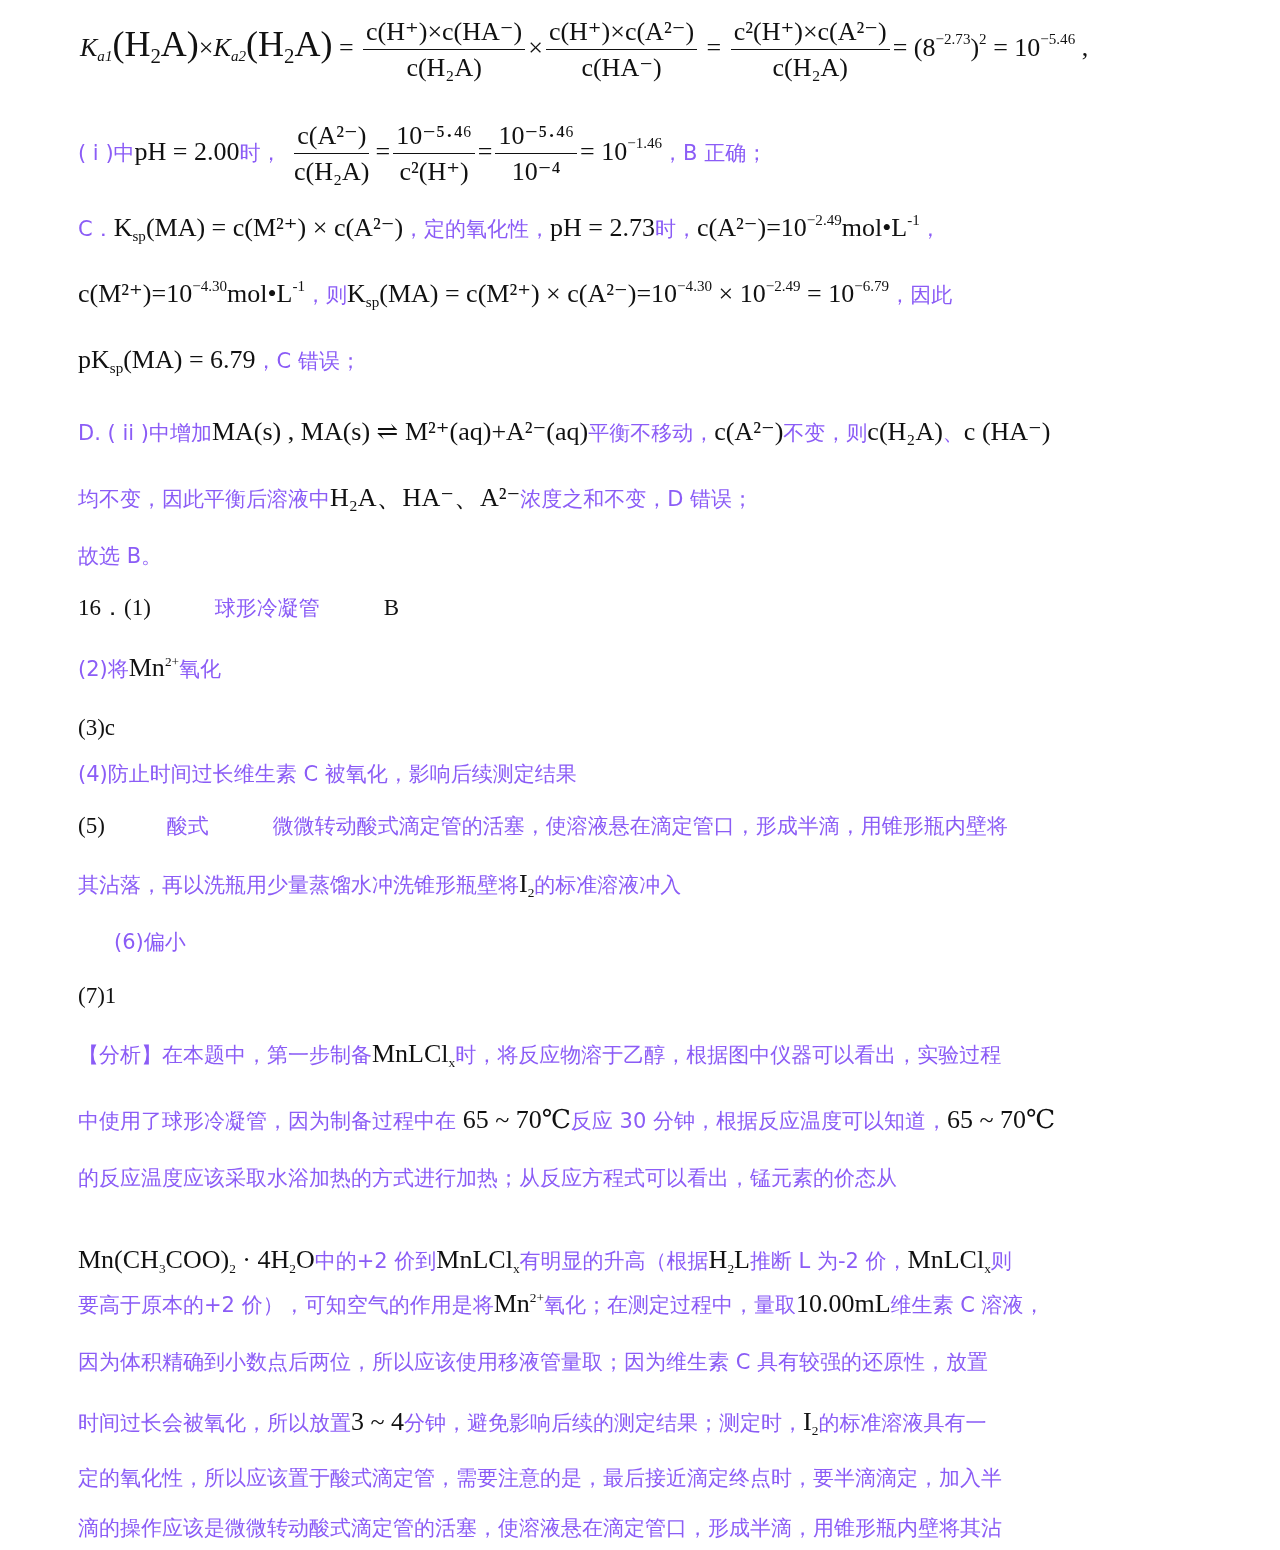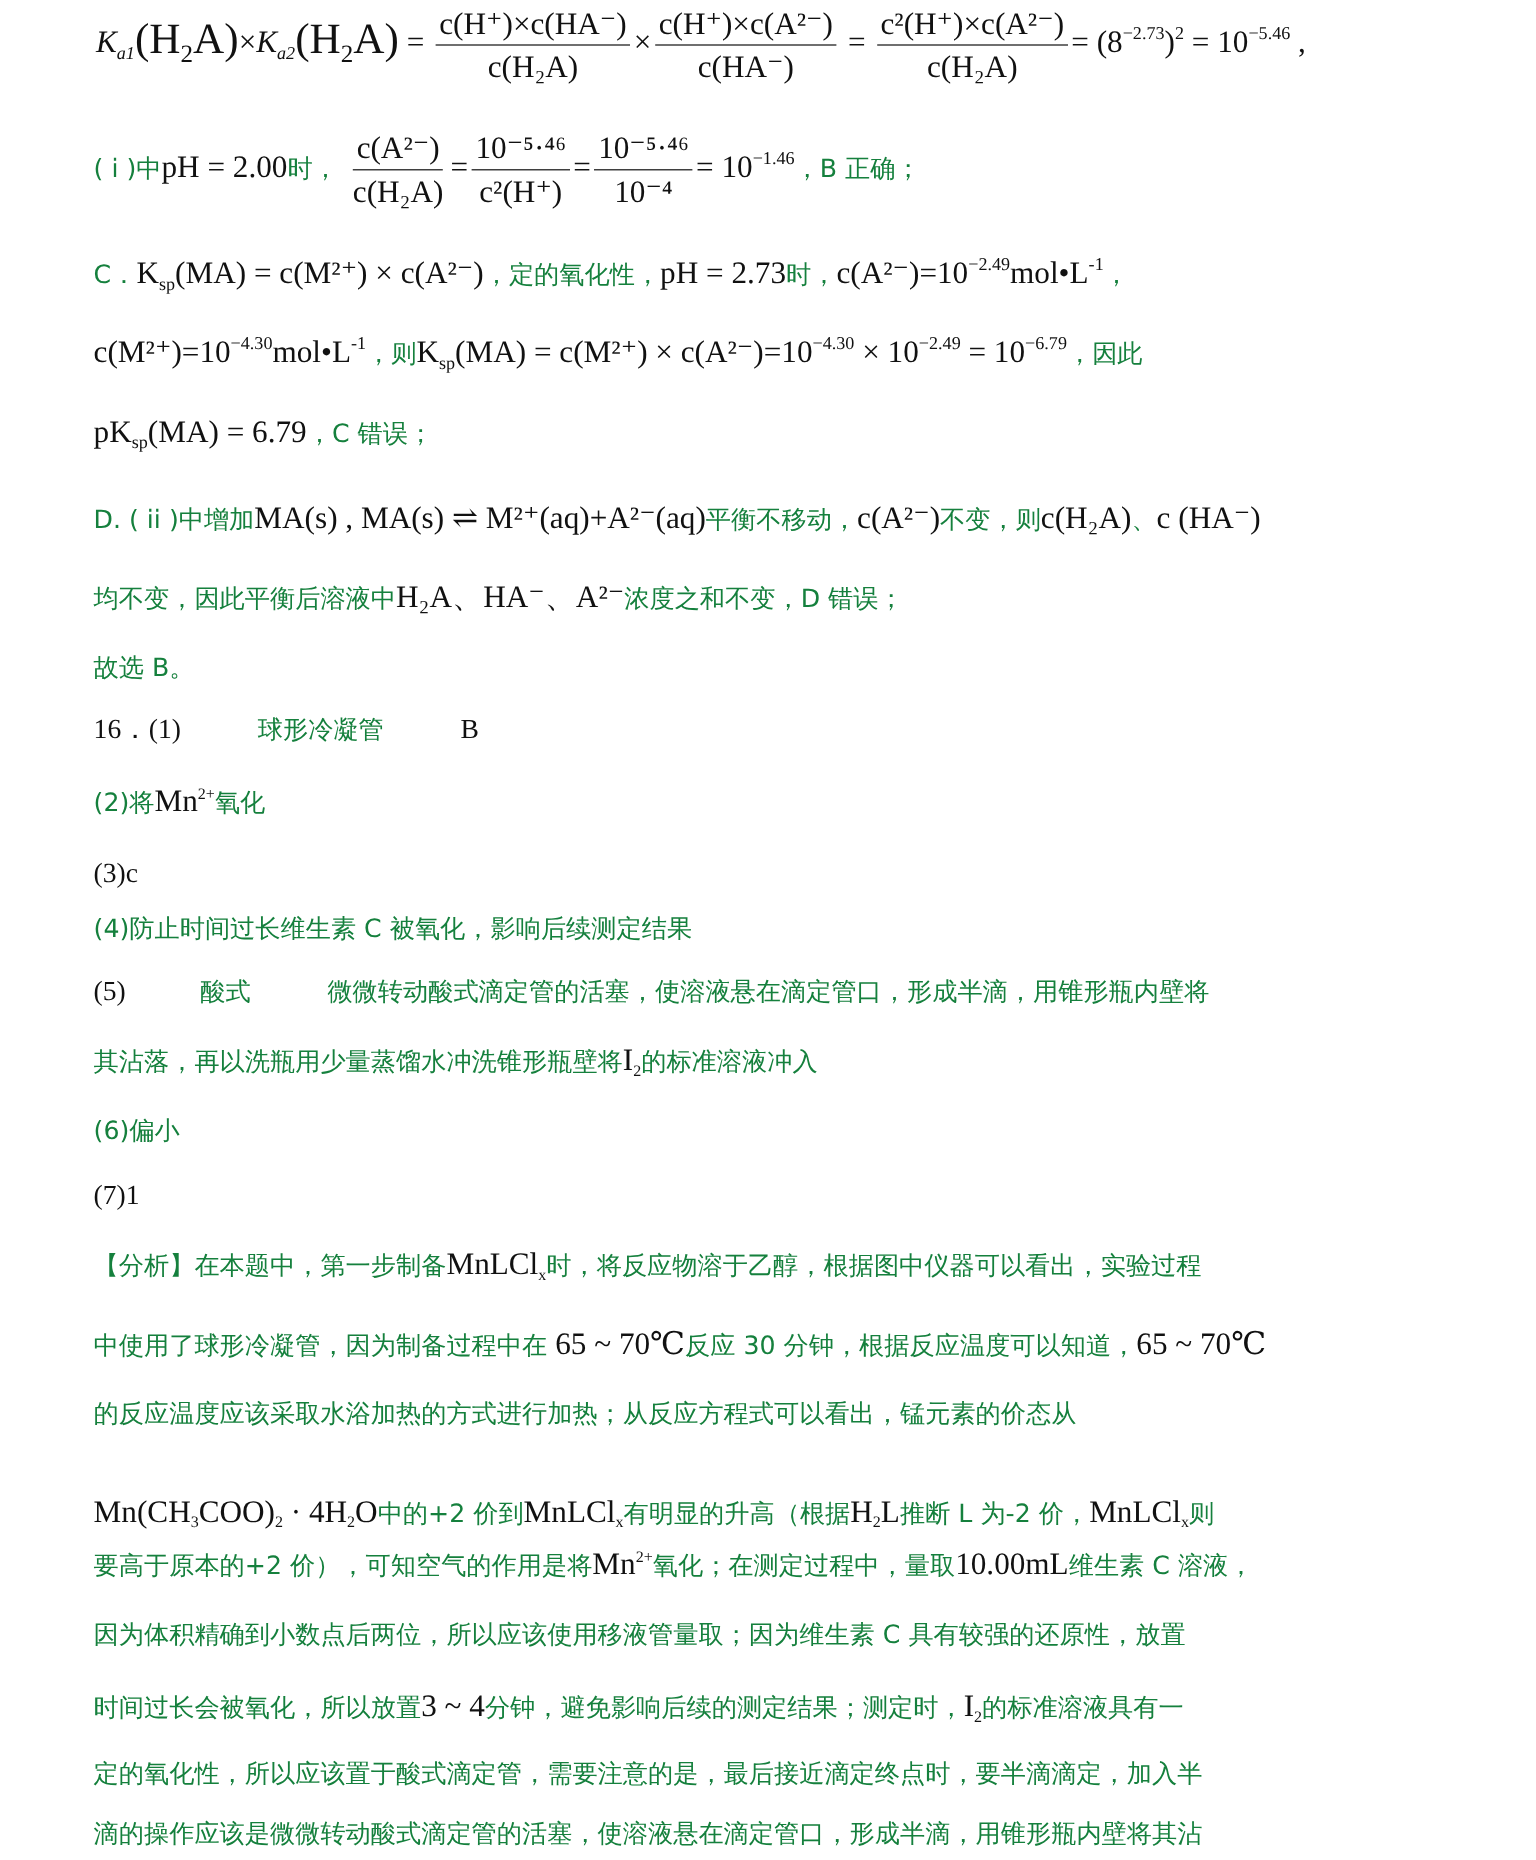--- a/index.html
+++ b/index.html
@@ -10,25 +10,25 @@
   }
   .line {
     position: absolute; left: 78px; right: 70px;
     font-size: 23px; line-height: 1.2; white-space: nowrap;
     font-family: "Liberation Serif", "DejaVu Serif", serif;
   }
   .m { font-size: 26px; }
   sup { font-size: 0.58em; vertical-align: 0.75em; line-height: 0; }
   sub { font-size: 0.58em; vertical-align: -0.35em; line-height: 0; }
   .it { font-style: italic; }
-  .frac { display: inline-flex; flex-direction: column; align-items: center; vertical-align: middle; margin: 0 3px; }
+  .frac { display: inline-flex; flex-direction: column; align-items: center; vertical-align: middle; margin: 12px 3px; }
   .frac .num { padding: 0 3px 2px; border-bottom: 1.5px solid #111; }
   .frac .den { padding: 2px 3px 0; }
   .big { font-size: 36px; }
-  .cjk { font-family: "DejaVu Sans", sans-serif; font-size: 21px; color: #15803d; }
+  .cjk { font-family: "DejaVu Sans", sans-serif; font-size: 21px; color: #8b5cf6; }
   .gap { display: inline-block; }
 </style>
 </head>
 <body>
 
 <div class="line m" style="top:4px; left:80px;">
   <span class="it">K</span><sub class="it">a1</sub><span class="big"><span>(H</span><sub>2</sub><span>A)</span></span><span>×</span><span class="it">K</span><sub class="it">a2</sub><span class="big"><span>(H</span><sub>2</sub><span>A)</span></span>
   <span>=</span>
   <span class="frac">
       <span class="num">c(H⁺)×c(HA⁻)</span>
@@ -84,21 +84,21 @@
   <span class="cjk">(2)将</span><span class="m">Mn</span><sup>2+</sup><span class="cjk">氧化</span>
 </div>
 <div class="line" style="top:714px;">(3)c</div>
 <div class="line cjk" style="top:762px;">(4)防止时间过长维生素 C 被氧化，影响后续测定结果</div>
 <div class="line" style="top:812px;">
   <span>(5)</span><span class="gap" style="width:62px"></span><span class="cjk">酸式</span><span class="gap" style="width:64px"></span><span class="cjk">微微转动酸式滴定管的活塞，使溶液悬在滴定管口，形成半滴，用锥形瓶内壁将</span>
 </div>
 <div class="line" style="top:868px;">
   <span class="cjk">其沾落，再以洗瓶用少量蒸馏水冲洗锥形瓶壁将</span><span class="m">I</span><sub>2</sub><span class="cjk">的标准溶液冲入</span>
 </div>
-<div class="line cjk" style="top:930px;">(6)偏小</div>
+<div class="line cjk" style="top:930px;margin-left:36px;">(6)偏小</div>
 <div class="line" style="top:982px;">(7)1</div>
 
 <div class="line" style="top:1038px;">
   <span class="cjk">【分析】</span><span class="cjk">在本题中，第一步制备</span><span class="m">MnLCl</span><sub>x</sub><span class="cjk">时，将反应物溶于乙醇，根据图中仪器可以看出，实验过程</span>
 </div>
 <div class="line" style="top:1104px;">
   <span class="cjk">中使用了球形冷凝管，因为制备过程中在 </span><span class="m">65 ~ 70℃</span><span class="cjk">反应 30 分钟，根据反应温度可以知道，</span><span class="m">65 ~ 70℃</span>
 </div>
 <div class="line cjk" style="top:1166px;">的反应温度应该采取水浴加热的方式进行加热；从反应方程式可以看出，锰元素的价态从</div>
 <div class="line" style="top:1222px;margin-top:22px;">

